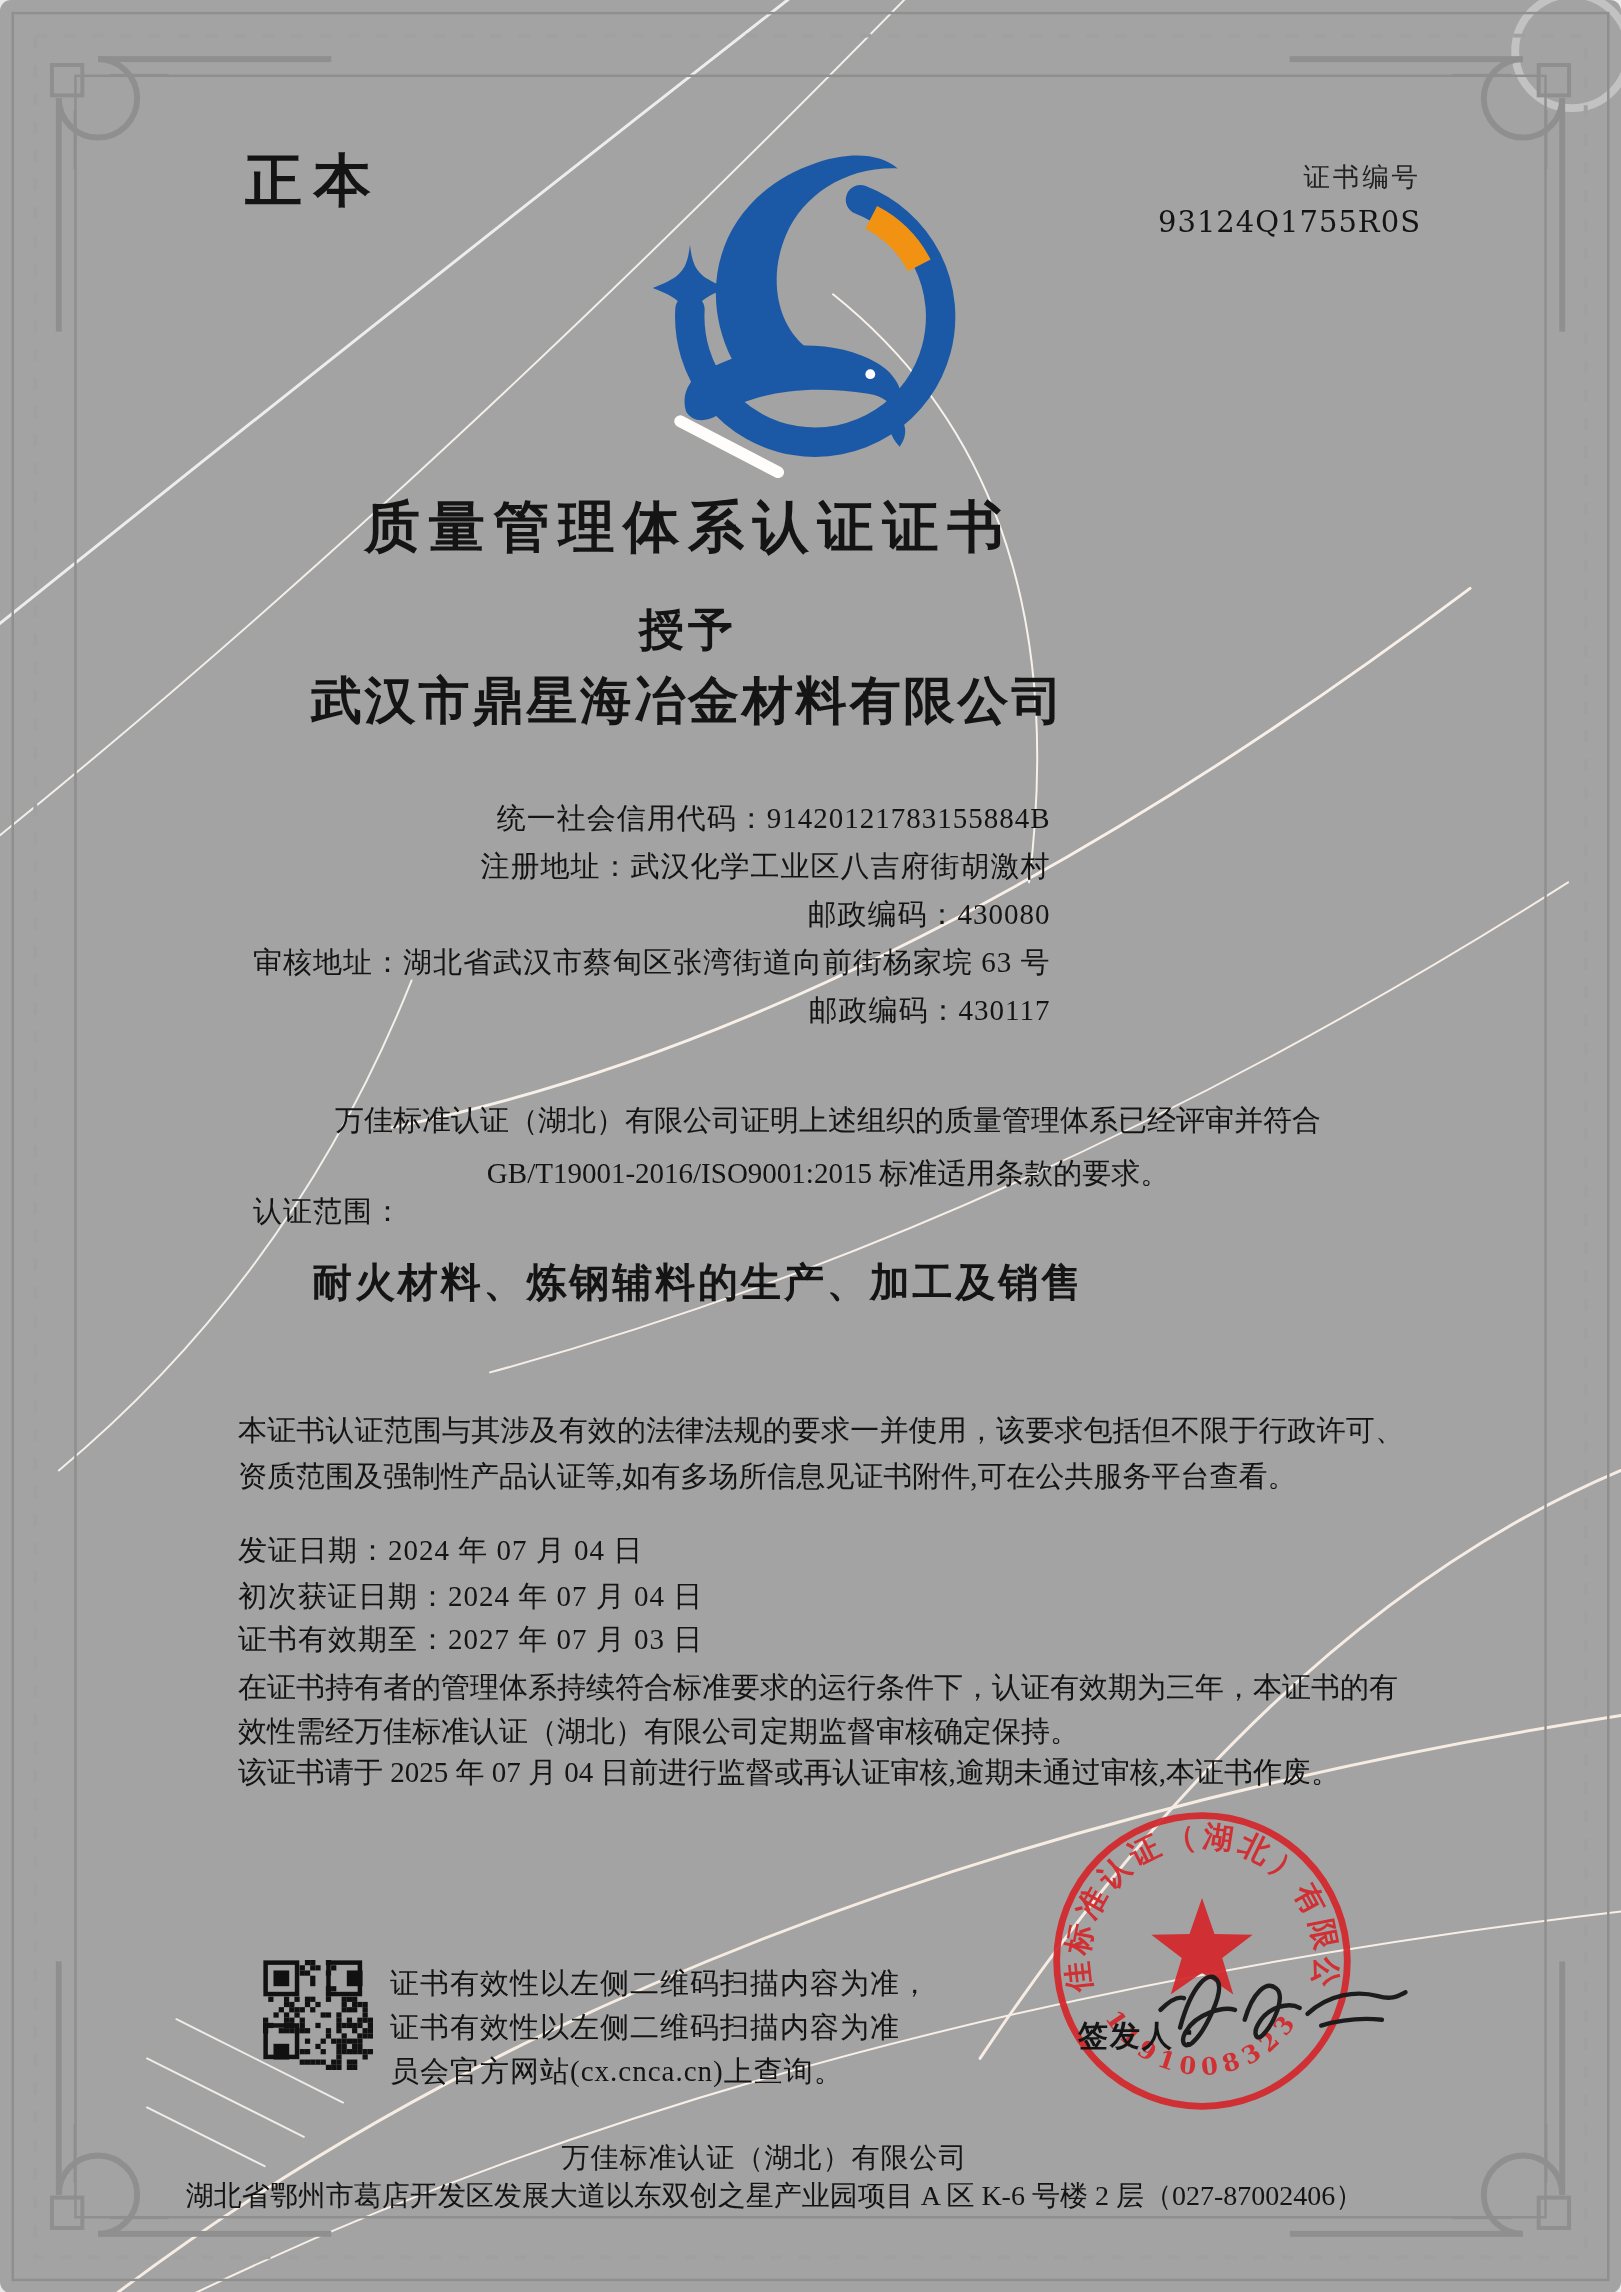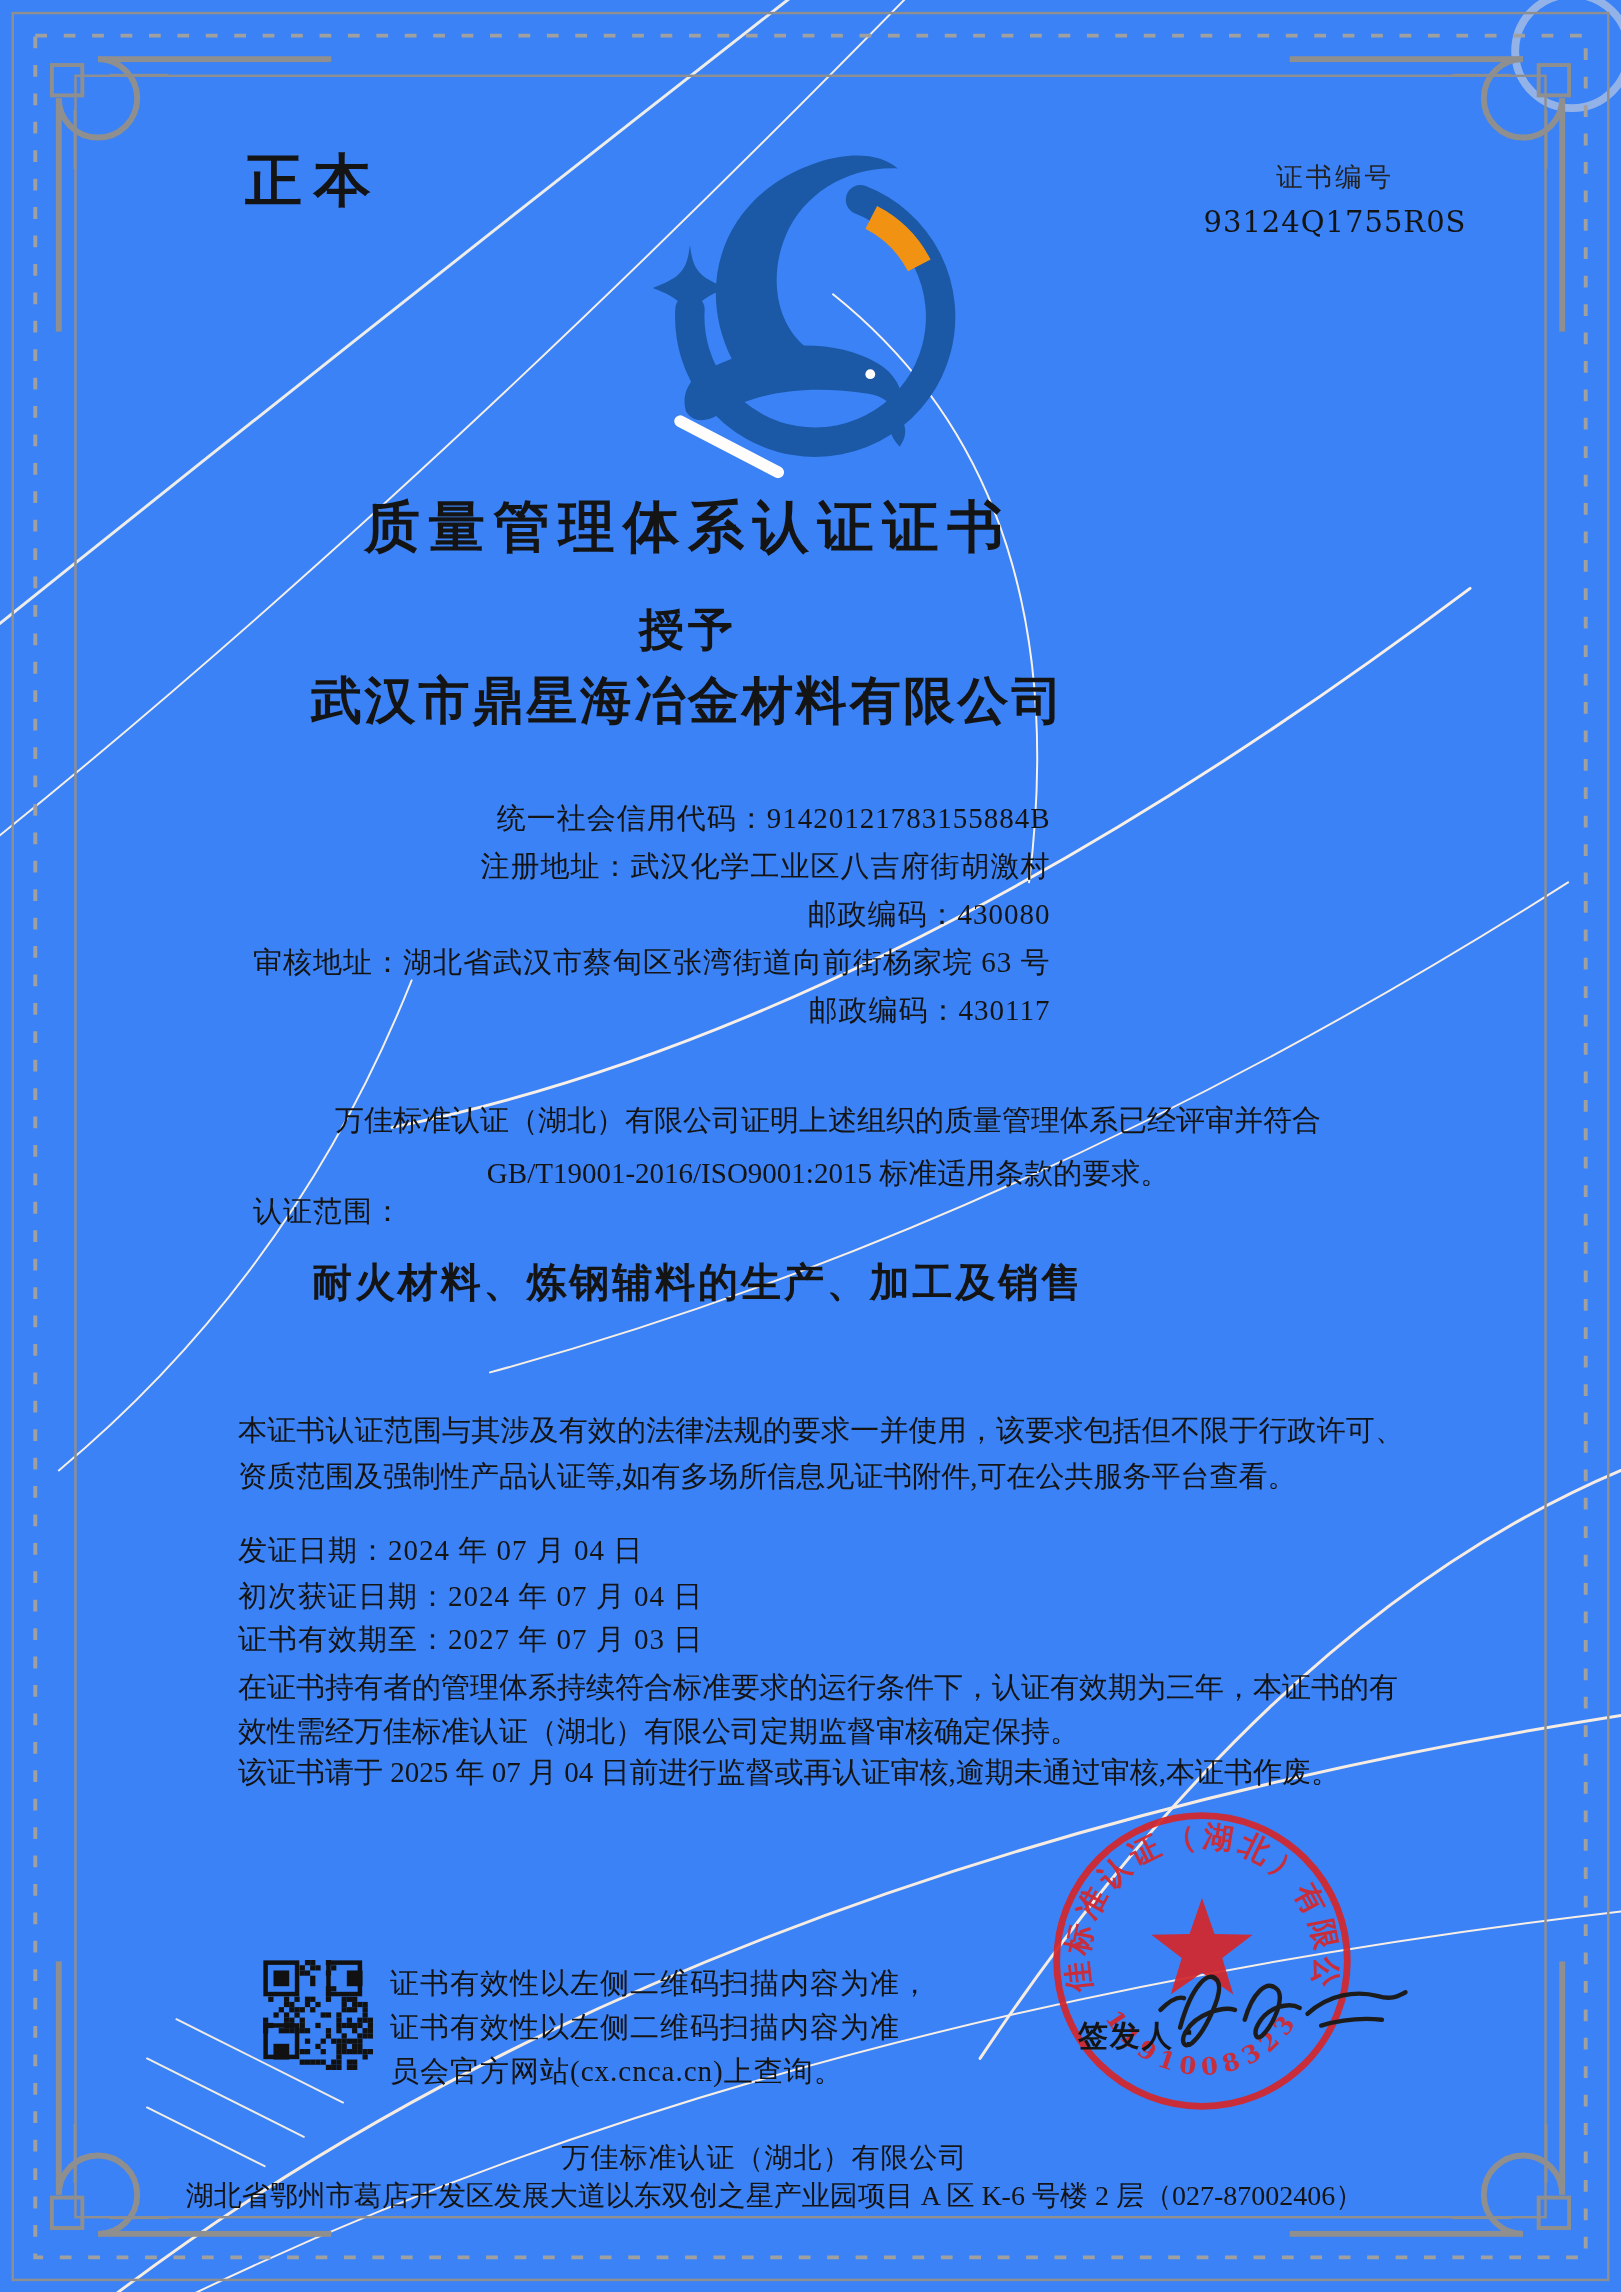--- a/index.html
+++ b/index.html
@@ -1,24 +1,24 @@
 <!DOCTYPE html>
 <html><head>
 <meta charset="utf-8">
 <style>
   html,body{margin:0;padding:0;background:#e9e9e9;}
   .page{
     position:relative;width:1621px;height:2293px;margin:0 auto;
-    background:#3b82f6;overflow:hidden;
-    font-family:"Liberation Serif","DejaVu Serif",serif;color:#141414;
+    background:#a3a3a3;overflow:hidden;
+    font-family:"Liberation Serif","DejaVu Serif",serif;color:#141414;border-radius:11px;
   }
   .abs{position:absolute;}
   svg{display:block;}
   .copy-label{left:245px;top:143px;font-size:57px;font-weight:bold;letter-spacing:11.8px;z-index:3;}
-  .certno-wrap{left:1188px;top:159px;width:294px;text-align:center;z-index:3;}
+  .certno-wrap{left:1127px;top:159px;width:294px;text-align:right;z-index:3;}
   .certno-label{font-size:26.5px;letter-spacing:2.9px;color:#222;}
   .certno-value{font-size:29px;margin-top:10px;letter-spacing:1px;font-family:"DejaVu Serif","Liberation Serif",serif;}
   .logo-wrap{left:639px;top:127px;width:343px;height:368px;z-index:2;}
   .cert-title{left:0;top:490px;width:1376px;text-align:center;font-size:56px;font-weight:bold;letter-spacing:8.8px;z-index:3;}
   .award-label{left:0;top:600px;width:1376px;text-align:center;font-size:45px;font-weight:bold;letter-spacing:3.9px;z-index:3;}
   .company-name{left:0;top:667px;width:1376px;text-align:center;font-size:51px;font-weight:bold;letter-spacing:2.9px;z-index:3;}
   .info-block{left:253px;top:794px;z-index:3;text-align:right;}
   .info-line{font-size:29px;height:48px;line-height:48px;letter-spacing:1px;}
   .statement{left:186px;top:1094px;width:1284px;text-align:center;font-size:29px;line-height:53px;z-index:3;}
   .scope-label{left:253px;top:1192px;font-size:29px;letter-spacing:1px;z-index:3;}

